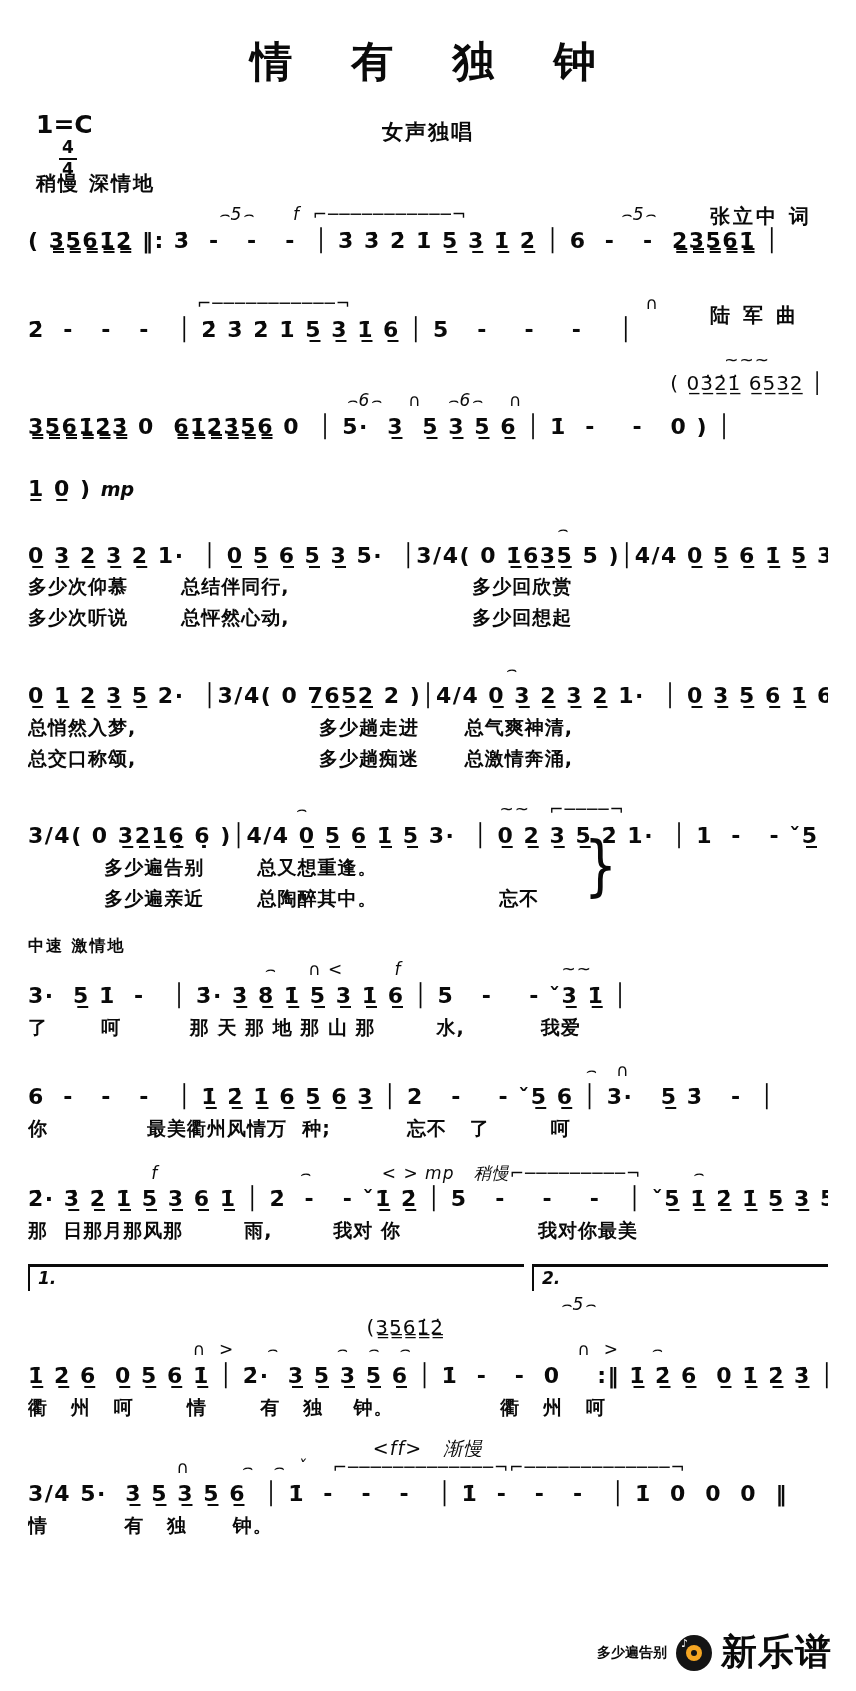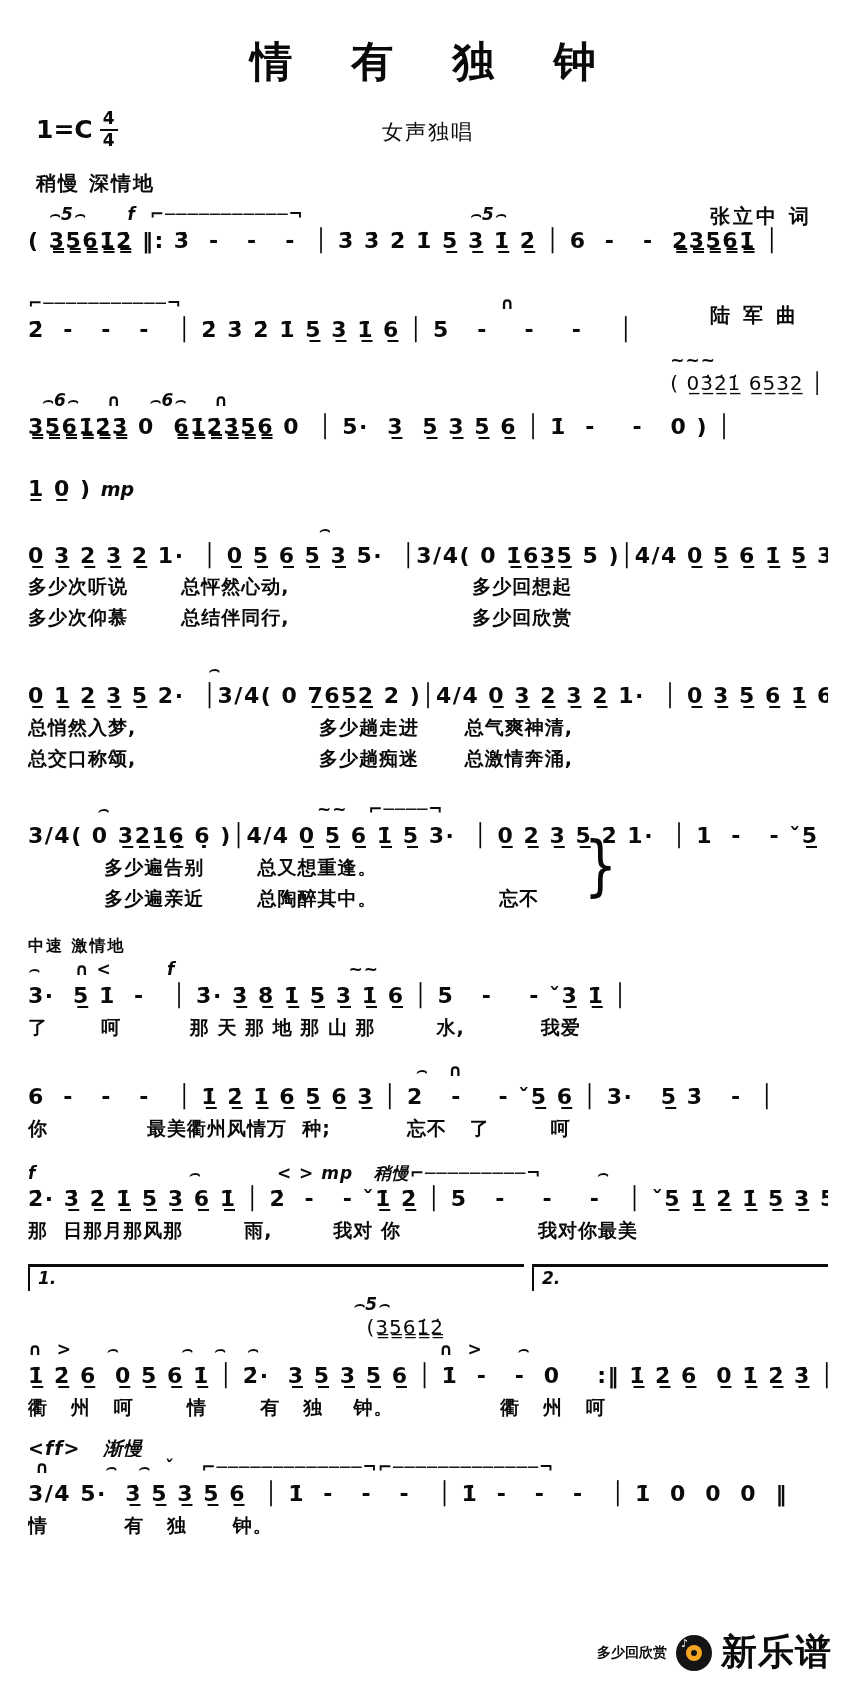--- a/index.html
+++ b/index.html
@@ -3,32 +3,32 @@
 <meta charset="utf-8">
 <style>
   html,body{margin:0;padding:0;background:#f6f6f4;}
   body{width:856px;height:1691px;position:relative;overflow:hidden;
        font-family:"DejaVu Sans",sans-serif;color:#0a0a0a;background:#ffffff;}
   .score{padding:10px 28px 0 28px;position:relative;height:100%;box-sizing:border-box;margin-top:16px;}
   .title{text-align:center;font-size:42px;font-weight:bold;letter-spacing:10px;
          margin:8px 0 2px 0;white-space:pre;}
   .meta{position:relative;height:112px;}
   .keysig{position:absolute;left:8px;top:18px;font-size:25px;font-weight:bold;
-          display:flex;align-items:center;}
+          display:flex;align-items:center;flex-direction:column;}
   .frac{display:inline-flex;flex-direction:column;align-items:center;font-size:17px;
         line-height:1.05;margin-left:7px;font-weight:bold;}
   .frac .top{border-bottom:2.5px solid #0a0a0a;padding:0 3px 1px 3px;}
   .frac .bot{padding-top:1px;}
-  .subtitle{text-align:center;font-size:21px;font-weight:normal;padding-top:26px;letter-spacing:2px;}
+  .subtitle{text-align:center;font-size:21px;font-weight:bold;padding-top:26px;letter-spacing:2px;}
   .credits{position:absolute;right:16px;top:42px;font-size:20px;font-weight:bold;
            line-height:1.65;letter-spacing:3px;white-space:pre;}
   .tempo{position:absolute;left:8px;top:78px;font-size:20px;font-weight:bold;letter-spacing:2px;}
   .sys{position:relative;}
-  .marks{font-size:17px;font-weight:bold;font-style:italic;white-space:pre;
-         height:21px;letter-spacing:1px;overflow:hidden;}
+  .marks{font-size:17px;font-weight:normal;font-style:italic;white-space:pre;
+         height:21px;letter-spacing:1px;overflow:hidden;text-align:center;}
   .marks.tall{font-size:19px;}
   .notes{font-size:22px;font-weight:bold;white-space:pre;letter-spacing:1.5px;
          line-height:1.45;overflow:hidden;}
   .notes .dyn{font-style:italic;font-size:19px;letter-spacing:0;}
   .notes-small{font-size:20px;font-weight:normal;white-space:pre;letter-spacing:1px;line-height:1.2;}
   .lyr{font-size:19px;font-weight:bold;white-space:pre;line-height:1.62;letter-spacing:1px;overflow:hidden;}
   .sec-header{font-size:16px;font-weight:bold;letter-spacing:2px;margin-bottom:2px;}
   .inset{position:absolute;top:-40px;right:4px;text-align:left;}
   .volta-row{display:flex;margin-bottom:3px;}
   .volta{border-top:3px solid #0a0a0a;border-left:2.5px solid #0a0a0a;
@@ -90,22 +90,22 @@
     <div class="notes">3̳5̳6̳1̳̇2̳̇3̳̇ 0  6̳1̳̇2̳̇3̳̇5̳6̳ 0  │ 5·  3̲  5̲ 3̲ 5̲ 6̲ │ 1̇  -    -   0 ) │</div>
   </div>
 
   <div class="sys mb14">
     <div class="notes"><span>1̲ 0̲ ) </span><span class="dyn">mp</span></div>
   </div>
 
   <div class="sys mb26">
     <div class="marks">                                          ⌢</div>
     <div class="notes">0̲ 3̲ 2̲ 3̲ 2̲ 1·  │ 0̲ 5̲ 6̲ 5̲ 3̲ 5·  │3/4( 0 1̲̇6̲3̲5̲ 5 )│4/4 0̲ 5̲ 6̲ 1̲̇ 5̲ 3·  │</div>
+    <div class="lyr">多少次仰慕       总结伴同行,                        多少回欣赏</div>
     <div class="lyr">多少次听说       总怦然心动,                        多少回想起</div>
-    <div class="lyr">多少次仰慕       总结伴同行,                        多少回欣赏</div>
   </div>
 
   <div class="sys mb26">
     <div class="marks">                          ⌢</div>
     <div class="notes">0̲ 1̲ 2̲ 3̲ 5̲ 2·  │3/4( 0 7̲6̲5̲2̲ 2 )│4/4 0̲ 3̲ 2̲ 3̲ 2̲ 1·  │ 0̲ 3̲ 5̲ 6̲ 1̲̇ 6·  │</div>
     <div class="lyr">总悄然入梦,                        多少趟走进      总气爽神清,</div>
     <div class="lyr">总交口称颂,                        多少趟痴迷      总激情奔涌,</div>
   </div>
 
   <div class="sys mb22">
@@ -150,20 +150,20 @@
   <div class="sys">
     <div class="marks tall">&lt;ff&gt;   渐慢</div>
     <div class="marks"> ∩        ⌢   ⌢  ˇ    ⌐─────────────¬⌐─────────────¬</div>
     <div class="notes">3/4 5·  3̲̇ 5̲ 3̲ 5̲ 6̲  │ 1̇  -   -   -   │ 1̇  -   -   -   │ 1̇  0  0  0  ‖</div>
     <div class="lyr">情          有   独      钟。</div>
   </div>
 
 </div>
 
 <div class="footer">
-  <span class="footer-prefix">多少回欣赏</span>
+  <span class="footer-prefix">多少遍告别</span>
   <span class="vinyl">
     <span class="center" id="vinyl-center" style="background: rgb(245, 166, 35);"></span>
     <span class="dot"></span>
     <span class="note">♪</span>
   </span>
   <span class="brand">新乐谱</span>
 </div>
 
 </body></html>

